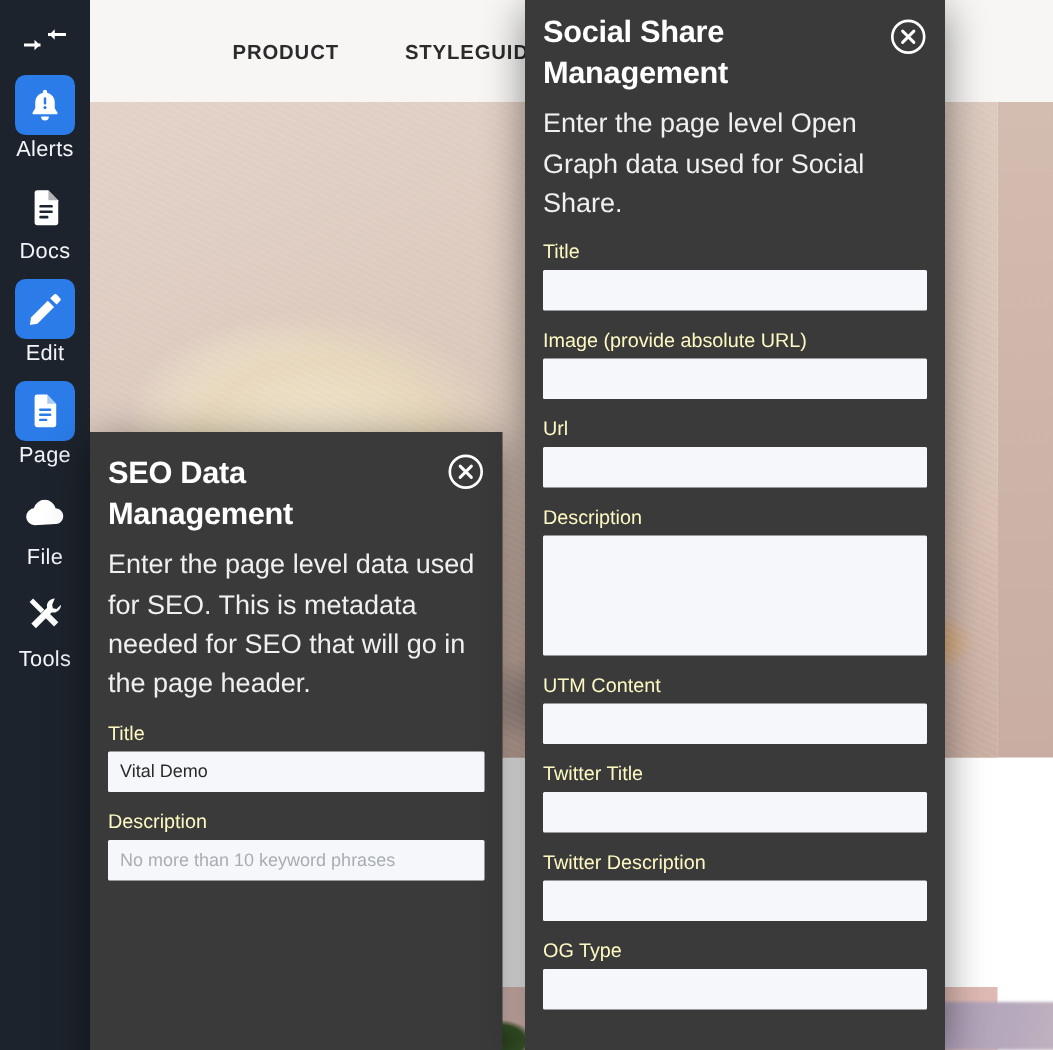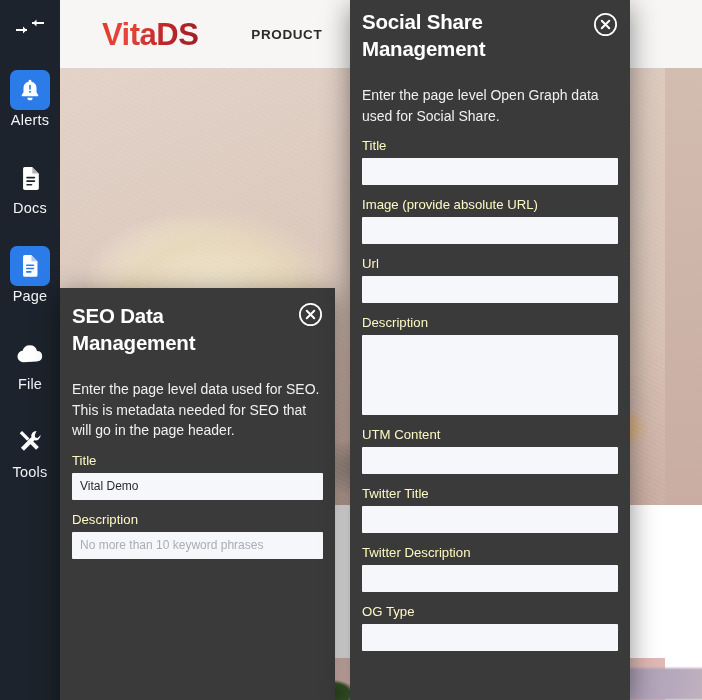--- a/index.html
+++ b/index.html
@@ -86,21 +86,20 @@
     filter: blur(1px);
   }
 
   
   .rail {
     position:absolute; left:0; top:0; width:60px; height:700px;
     background:#1d232c;
     display:flex; flex-direction:column; align-items:center;
     padding-top: 10px;
     z-index: 30;
-    gap: 20px;
   }
   .rail-collapse {
     width:44px; height:34px; display:flex; align-items:center; justify-content:center;
     margin-bottom: 6px; cursor:pointer;
   }
   .rail-item {
     width:58px; display:flex; flex-direction:column; align-items:center;
     margin-bottom: 10px; cursor:pointer;
   }
   .rail-ico {
@@ -125,22 +124,22 @@
   .panel-social { left:350px; top:0;   width:280px; height:700px; z-index: 42; }
 
   .panel-inner { padding: 14px 12px 10px 12px; position:relative; height:100%; }
   .panel-social .panel-inner { padding: 8px 12px 10px 12px; }
 
   .panel-title {
     font-size: 20.5px; font-weight: 700; line-height: 1.32;
     padding-right: 40px; letter-spacing: -0.2px;
   }
   .panel-desc {
-    font-size: 14px; line-height: 1.47; color:#f0f0f0;
-    margin-top: 23px; margin-bottom: 6px;
+    font-size: 18px; line-height: 1.47; color:#f0f0f0;
+    margin-top: 7px; margin-bottom: 6px;
   }
   .close-btn {
     position:absolute; top:14px; right:12px;
     width:25px; height:25px; cursor:pointer;
   }
   .panel-social .close-btn { top: 12px; }
 
   .field-label {
     font-size: 13.2px; color:#fef9c3; margin-top: 12px; margin-bottom: 5px;
   }
@@ -173,21 +172,20 @@
 
     <div class="hero">
       <div class="hero-grain"></div>
     </div>
     <div class="hero-right-strip"></div>
     <div class="band-pink"></div>
     <div class="band-purple"></div>
     <div class="hero-leaf"></div>
 
     <div class="site-header">
-      <div class="logo">VitaDS</div>
       <nav class="site-nav">
         <a href="#">PRODUCT</a>
         <a href="#">STYLEGUIDE</a>
       </nav>
     </div>
 
   </div>
 
   <div class="rail">
 
@@ -222,20 +220,29 @@
           <g fill="#1d232c">
             <rect x="8.2" y="10.4" width="8" height="1.5" rx=".7"></rect>
             <rect x="8.2" y="13.6" width="8" height="1.5" rx=".7"></rect>
             <rect x="8.2" y="16.8" width="5.4" height="1.5" rx=".7"></rect>
           </g>
         </svg>
       </div>
       <div class="rail-label">Docs</div>
     </div>
 
+    <div class="rail-item">
+      <div class="rail-ico active">
+        <svg width="26" height="26" viewBox="0 0 24 24">
+          <path fill="#ffffff" d="M3.4 17.2l10.3-10.3 3.9 3.9L7.3 21.1l-4.6.8z"></path>
+          <path fill="#ffffff" d="M15.2 5.4l2-2a1.6 1.6 0 0 1 2.3 0l1.6 1.6a1.6 1.6 0 0 1 0 2.3l-2 2z"></path>
+        </svg>
+      </div>
+      <div class="rail-label">Edit</div>
+    </div>
 
     <div class="rail-item">
       <div class="rail-ico active">
         <svg width="26" height="26" viewBox="0 0 24 24">
           <path fill="#ffffff" d="M5.6 3.4A1.5 1.5 0 0 1 7.1 1.9h6.3l5.5 5.6v13a1.5 1.5 0 0 1-1.5 1.5H7.1a1.5 1.5 0 0 1-1.5-1.5z"></path>
           <path fill="#2b7ce8" d="M13.4 1.9l5.5 5.6h-5.5z" opacity=".4"></path>
           <g fill="#2b7ce8">
             <rect x="8.3" y="10.5" width="7.6" height="1.5" rx=".7"></rect>
             <rect x="8.3" y="13.6" width="7.6" height="1.5" rx=".7"></rect>
             <rect x="8.3" y="16.7" width="5.2" height="1.5" rx=".7"></rect>

